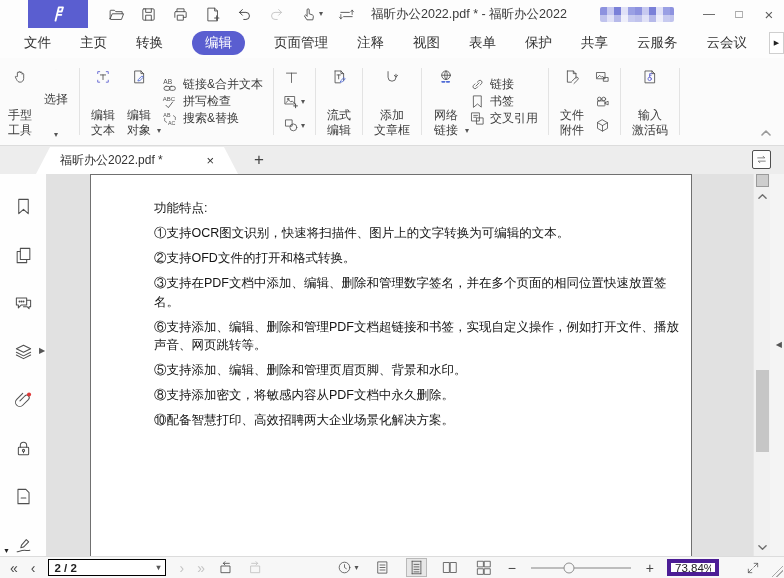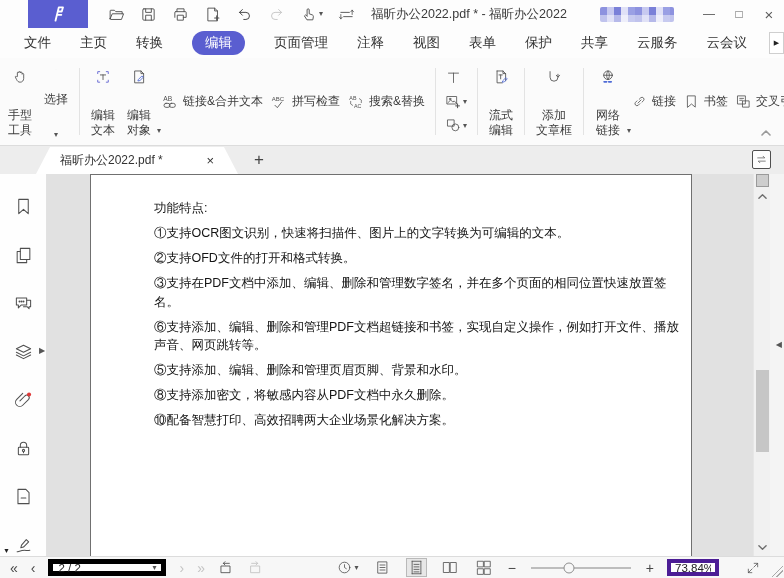--- a/index.html
+++ b/index.html
@@ -26,21 +26,21 @@
   .menubar { position:absolute; left:0; top:28px; width:784px; height:30px; background:#fdfdfd; display:flex; align-items:center; padding-left:24px; gap:29px; font-size:13.5px; color:#333; overflow:hidden; }
   .mtab { white-space:nowrap; cursor:default; flex:none; }
   .mtab.active { background:#5a5ed0; color:#fff; border-radius:13px; padding:3px 13px; }
   .mscroll { position:absolute; right:0; top:32px; width:15px; height:22px; background:#fff; border:1px solid #cfcfcf; display:flex; align-items:center; justify-content:center; font-size:7px; color:#222; }
 
   
   .ribbon { position:absolute; left:0; top:58px; width:784px; height:88px; background:#fbfbfb; border-bottom:1px solid #dcdcdc; display:flex; align-items:stretch; padding:4px 2px; }
   .rdiv { width:1px; background:#e3e3e3; margin:6px 5px; flex:none; }
   .rbig { display:flex; flex-direction:column; align-items:center; justify-content:flex-start; gap:23px; padding:7px 6px 2px; flex:none; position:relative; }
   .rbig .lbl { font-size:12px; line-height:1.3; text-align:center; white-space:pre-line; color:#3c3c3c; }
-  .rsmallcol { display:flex; flex-direction:row; justify-content:center; gap:8px; padding:0 5px; flex:none; }
+  .rsmallcol { display:flex; flex-direction:column; justify-content:center; gap:0; padding:0 5px; flex:none; }
   .rsmall { display:flex; align-items:center; gap:5px; font-size:12px; color:#3c3c3c; white-space:nowrap; }
   .rtinycol { display:flex; flex-direction:column; justify-content:center; gap:9px; padding:0 5px; flex:none; }
   .rtiny { display:flex; align-items:center; gap:2px; }
   .caret { font-size:8px; color:#555; line-height:1; }
   .caretabs { position:absolute; right:-4px; bottom:6px; }
   .ribcollapse { position:absolute; right:12px; bottom:8px; }
 
   
   .tabbar { position:absolute; left:0; top:146px; width:784px; height:28px; background:#ededed; display:flex; align-items:flex-end; }
   .doctab { margin-left:36px; width:202px; height:27px; background:#fff; clip-path:polygon(14px 0, calc(100% - 14px) 0, 100% 100%, 0 100%); display:flex; align-items:center; padding:0 24px; font-size:12px; color:#333; }
@@ -67,21 +67,21 @@
   .vthumb { position:absolute; left:2px; top:196px; width:13px; height:82px; background:#c6c6c6; }
   .vdown { position:absolute; left:4px; bottom:5px; }
   .rgutter { position:absolute; right:0; top:0; width:14px; height:100%; background:#f4f4f4; }
   .rg-expand { position:absolute; right:2px; top:166px; font-size:8px; color:#555; }
 
   
   .statusbar { position:absolute; left:0; bottom:0; width:784px; height:22px; background:#f7f7f7; border-top:1px solid #dcdcdc; display:flex; align-items:center; padding:0 10px; justify-content:space-between; }
   .sgroup { display:flex; align-items:center; gap:13px; }
   .sgly { font-size:14px; color:#474747; line-height:1; }
   .sgly.dis { color:#c4c4c4; }
-  .pagebox { width:118px; height:17px; background:#fff; border:5px solid #000000; display:flex; align-items:center; padding:0 5px; font-size:11.5px; color:#222; }
+  .pagebox { width:118px; height:17px; background:#fff; border:1px solid #000000; display:flex; align-items:center; padding:0 5px; font-size:11.5px; color:#222;font-weight:bold; }
   .pagebox .pgv { flex:1; }
   .laybtn { display:flex; align-items:center; justify-content:center; width:21px; height:19px; }
   .laybtn.active { background:#e7e7e7; border:1px solid #b9b9b9; }
   .slider { width:100px; height:2px; background:#bdbdbd; position:relative; margin:0 2px; }
   .knob { position:absolute; left:38%; top:50%; transform:translate(-50%,-50%); width:11px; height:11px; border-radius:50%; background:#f7f7f7; border:1.5px solid #8f8f8f; }
   .zoominput { width:52px; height:17px; border:4px solid #4c1d95; background:#fff; font-size:11.5px; font-family:"Liberation Sans",sans-serif; color:#222; padding:0 4px; }
   .grip { position:absolute; right:1px; bottom:1px; width:11px; height:11px; background:linear-gradient(135deg, transparent 0 46%, #a9a9a9 46% 54%, transparent 54% 68%, #a9a9a9 68% 76%, transparent 76%); }
 </style>
 </head>
 <body>

